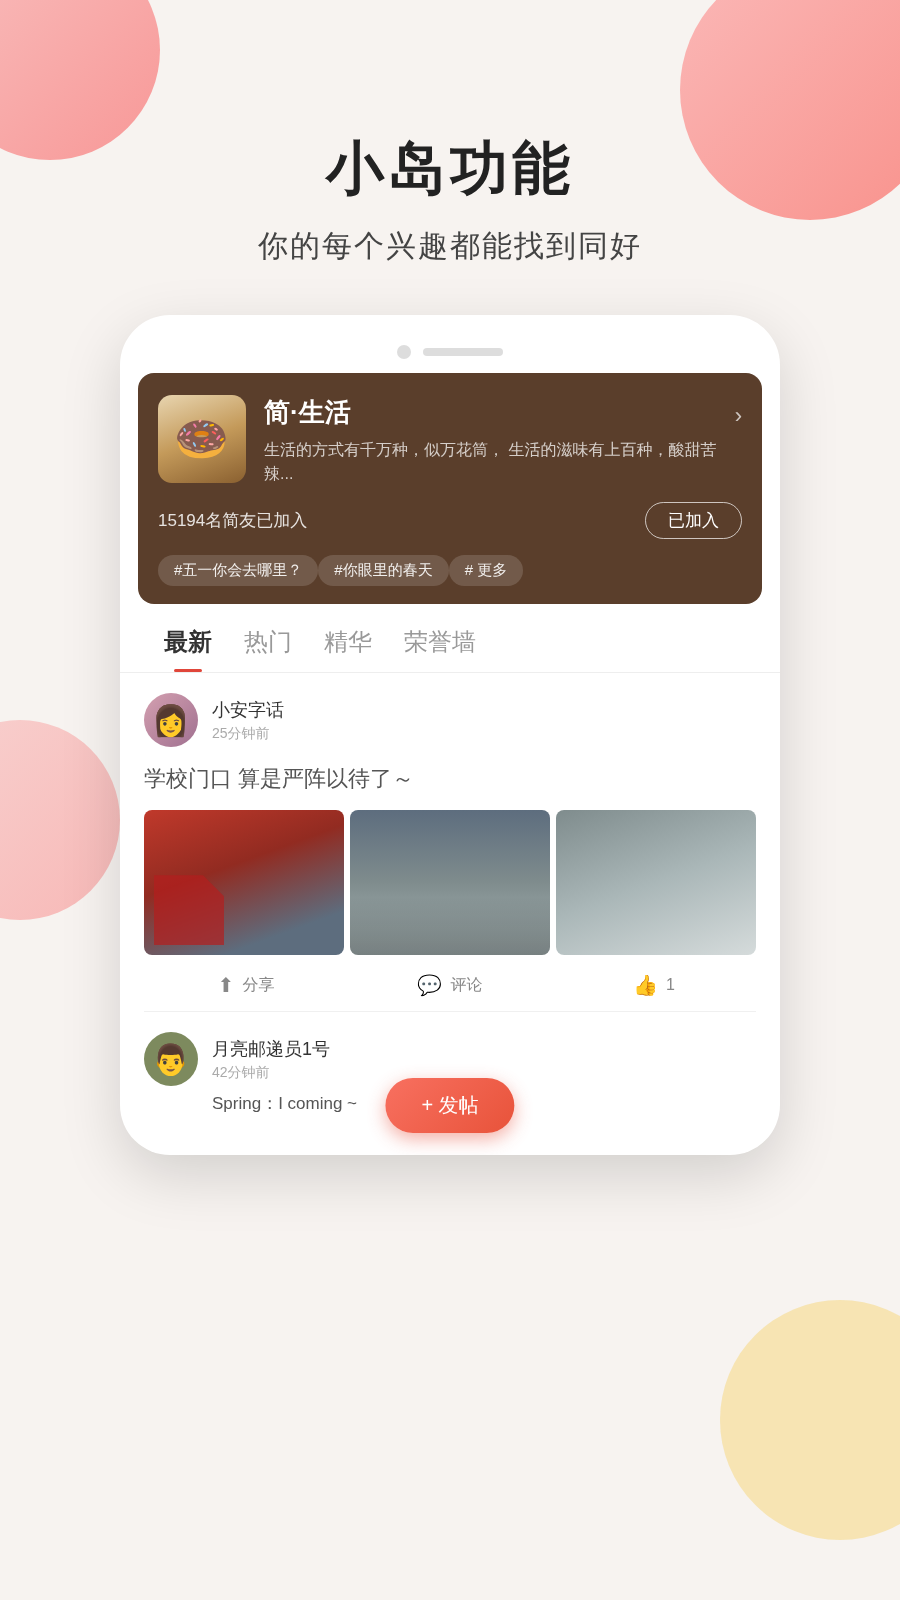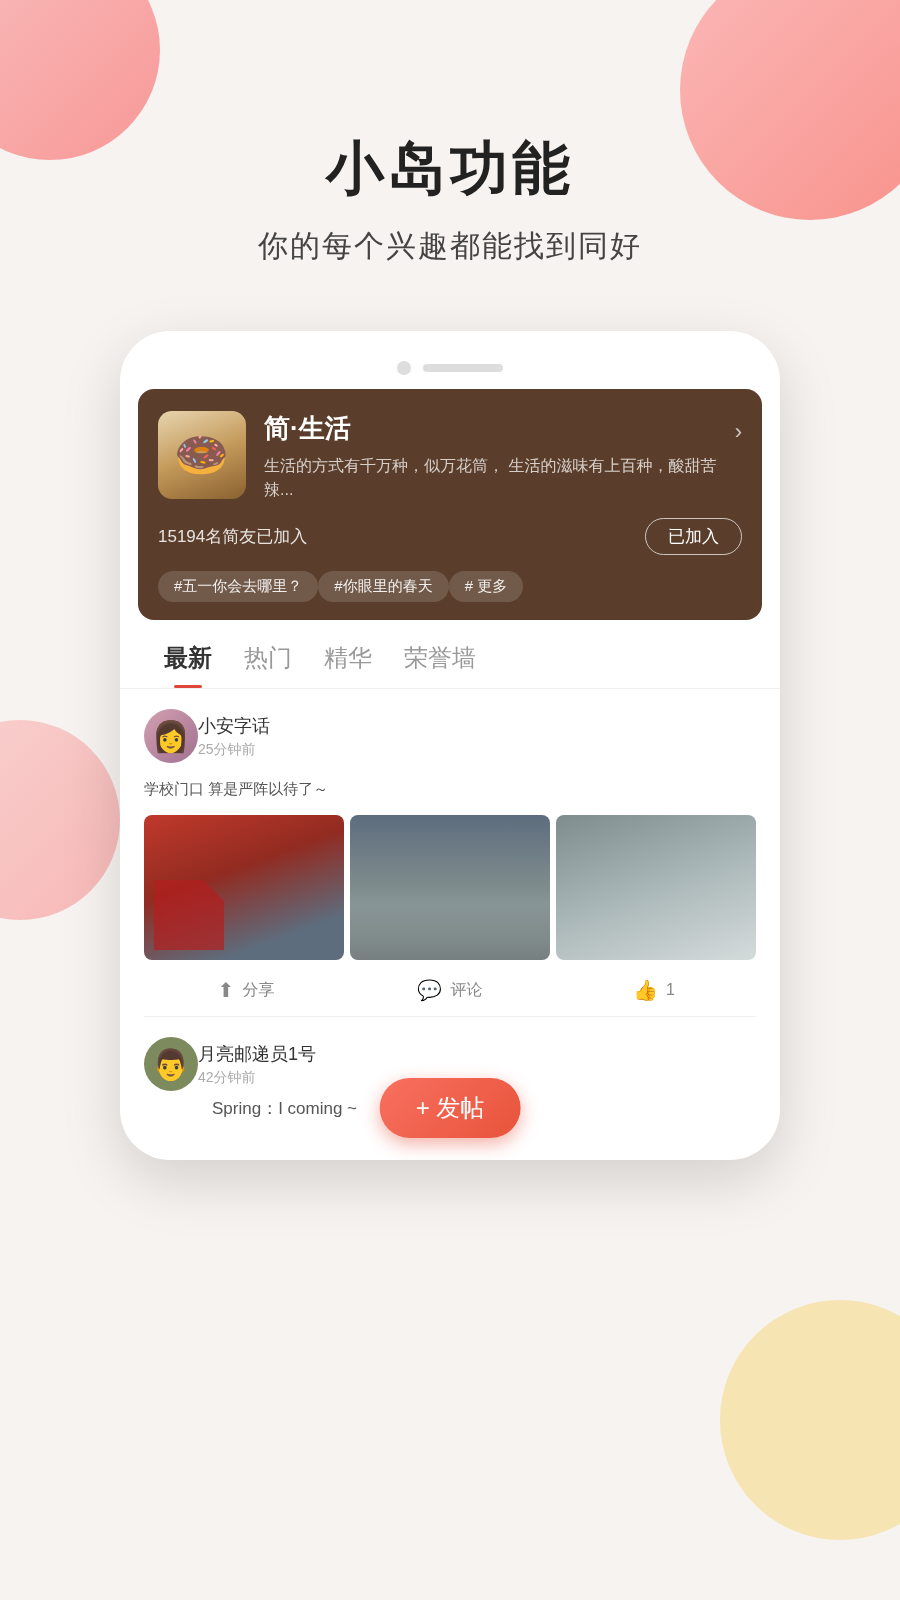--- a/index.html
+++ b/index.html
@@ -73,21 +73,21 @@
       font-size: 30px;
       color: #444;
       font-weight: 400;
       letter-spacing: 2px;
     }
 
     
     .phone-mockup {
       position: relative;
       z-index: 10;
-      margin: 16px auto;
+      margin: 0 auto;
       width: 660px;
       background: #fff;
       border-radius: 50px;
       box-shadow: 0 20px 60px rgba(0,0,0,0.15);
       padding: 30px 0 20px;
       overflow: hidden;
     }
     .phone-top-bar {
       display: flex;
       align-items: center;
@@ -222,20 +222,21 @@
       border-radius: 2px;
     }
 
     
     .post-card {
       padding: 20px 24px 0;
     }
     .post-author-row {
       display: flex;
       align-items: center;
+      gap: 14px;
       margin-bottom: 14px;
     }
     .post-avatar {
       width: 54px;
       height: 54px;
       border-radius: 50%;
       background: #ccc;
       overflow: hidden;
       flex-shrink: 0;
       display: flex;
@@ -252,21 +253,21 @@
     .post-author-name { font-size: 18px; color: #333; font-weight: 500; }
     .post-time { font-size: 14px; color: #aaa; margin-top: 3px; }
 
     .post-title {
       font-size: 26px;
       font-weight: 600;
       color: #222;
       margin-bottom: 10px;
     }
     .post-body {
-      font-size: 15px;
+      font-size: 22px;
       color: #555;
       line-height: 1.6;
       margin-bottom: 14px;
     }
 
     
     .post-images {
       display: flex;
       gap: 6px;
       margin-bottom: 4px;
@@ -353,21 +354,21 @@
     
     .fab-button {
       position: absolute;
       bottom: 22px;
       left: 50%;
       transform: translateX(-50%);
       background: linear-gradient(135deg, #f87060, #e8533a);
       border-radius: 32px;
       padding: 14px 36px;
       color: #fff;
-      font-size: 24px;
+      font-size: 20px;
       font-weight: 500;
       box-shadow: 0 6px 18px rgba(230, 80, 60, 0.45);
       z-index: 20;
       white-space: nowrap;
     }
   </style>
 </head>
 <body>
 
 <div class="bg-circle-top-left"></div>

